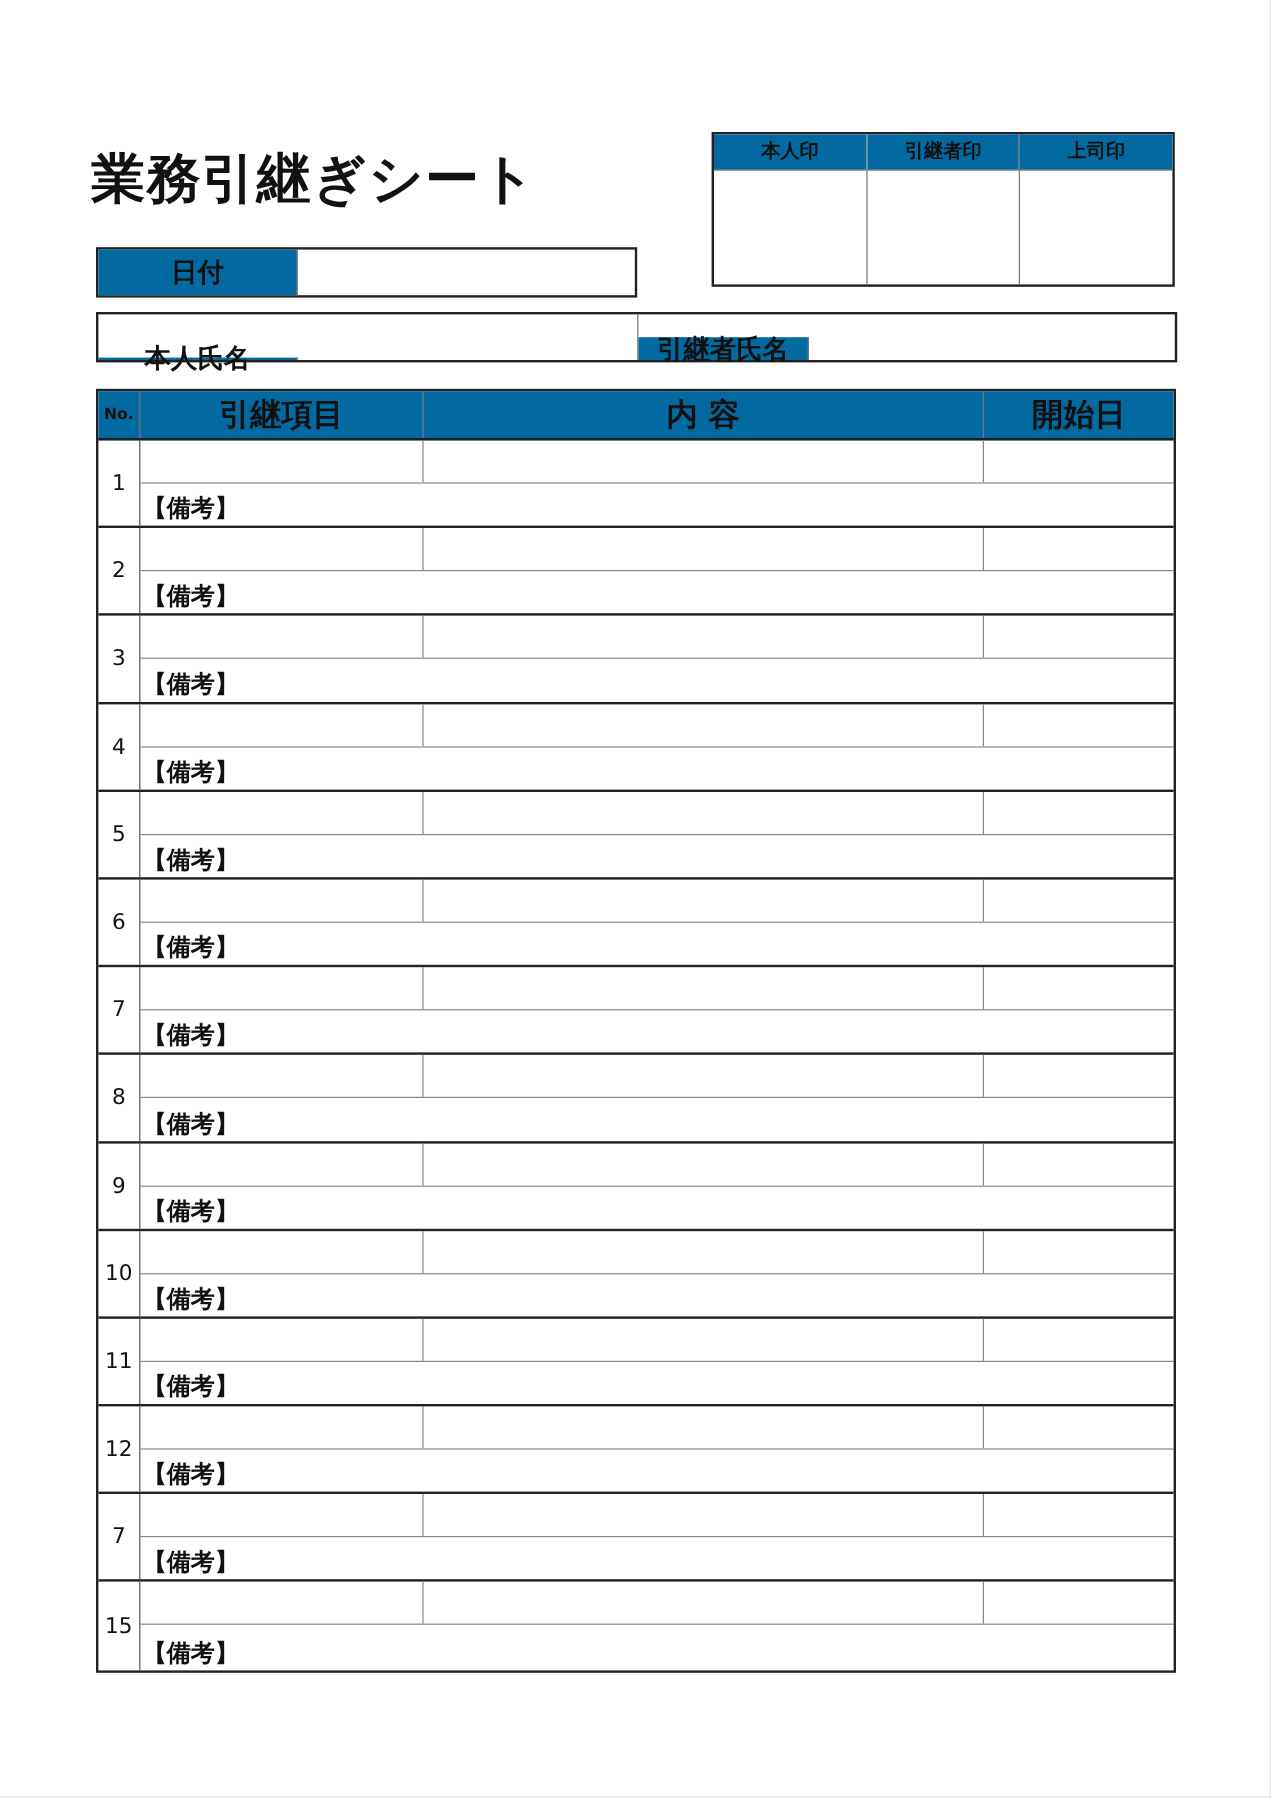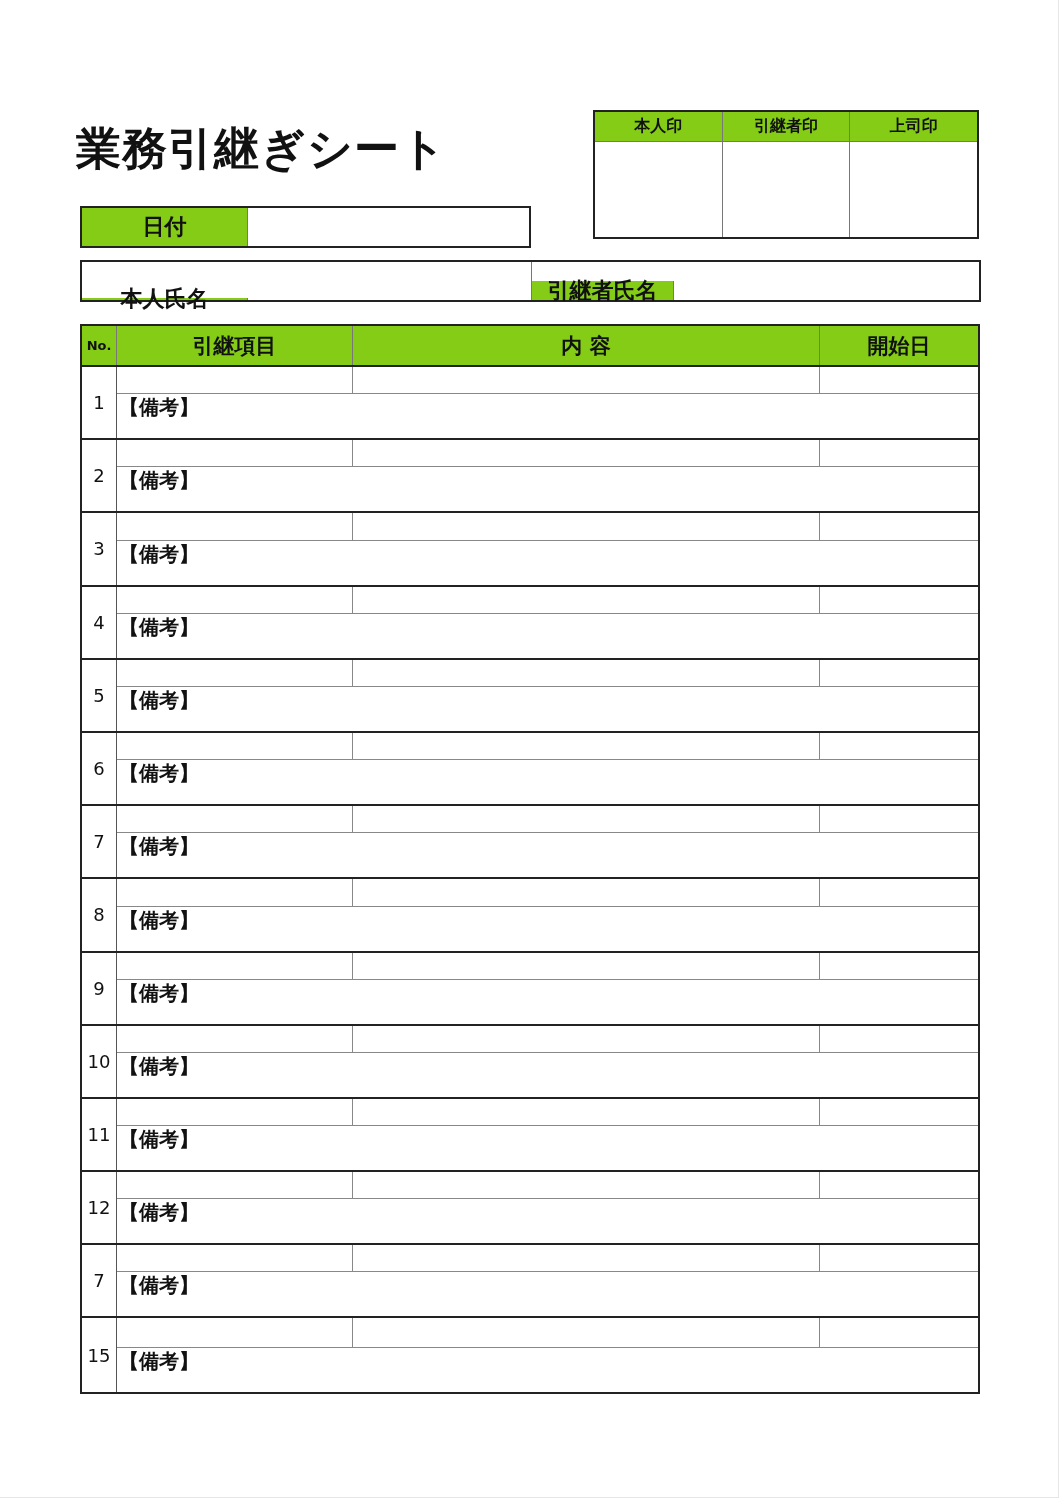--- a/index.html
+++ b/index.html
@@ -13,21 +13,21 @@
   .page-edge {
     position: absolute; left: 0; top: 0; width: 1059px; height: 1498px;
     border-right: 1px solid #e6e6e6; border-bottom: 1px solid #e6e6e6;
     pointer-events: none;
   }
   .title {
     position: absolute; left: 76px; top: 118px;
     font-size: 45px; font-weight: bold; letter-spacing: 1px; line-height: 62px;
     white-space: nowrap;
   }
-  .pink { background: #84cc16; }
+  .pink { background: #0369a1; }
 
   
   .stamp {
     position: absolute; left: 593px; top: 110px; width: 386px; height: 129px;
     border: 2px solid #222; display: flex;
   }
   .stamp-col { flex: 1; display: flex; flex-direction: column; border-right: 1px solid #777; }
   .stamp-col:last-child { border-right: none; }
   .stamp-head {
     height: 30px; border-bottom: 1px solid #777;
@@ -48,21 +48,21 @@
   .info-value:last-child { border-right: none; }
 
   
   .table {
     position: absolute; left: 80px; top: 324px; width: 900px;
     border: 2px solid #222;
   }
   .thead { display: flex; height: 41px; border-bottom: 2px solid #222; }
   .th {
     display: flex; align-items: center; justify-content: center;
-    font-size: 21px; font-weight: bold; border-right: 1px solid #777;
+    font-size: 26px; font-weight: bold; border-right: 1px solid #777;
   }
   .th:last-child { border-right: none; }
   .th.no { font-size: 13px; }
   .c-no { width: 35px; flex: none; }
   .c-item { width: 236px; flex: none; }
   .c-content { width: 467px; flex: none; }
   .c-date { flex: 1; }
 
   .row { display: flex; height: 73.2px; border-bottom: 2px solid #222; }
   .row:last-child { border-bottom: none; justify-content: center; }
@@ -70,21 +70,21 @@
     display: flex; align-items: center; justify-content: center;
     font-size: 18px; border-right: 1px solid #555;
     font-family: "DejaVu Sans", sans-serif;
   }
   .row-body { flex: 1; display: flex; flex-direction: column; }
   .row-top { height: 36px; display: flex; border-bottom: 1px solid #888; }
   .cell { border-right: 1px solid #888; }
   .cell:last-child { border-right: none; }
   .row-top .c-item { width: 236px; }
   .row-remark {
-    flex: 1; display: flex; align-items: flex-end; padding-left: 2px; padding-bottom: 18px;
+    flex: 1; display: flex; align-items: flex-end; padding-left: 2px; padding-bottom: 2px;
     font-size: 20px; font-weight: bold; line-height: 26px;
   }
 </style>
 </head>
 <body>
 
 <div class="page-edge"></div>
 
 <h1 class="title">業務引継ぎシート</h1>
 

